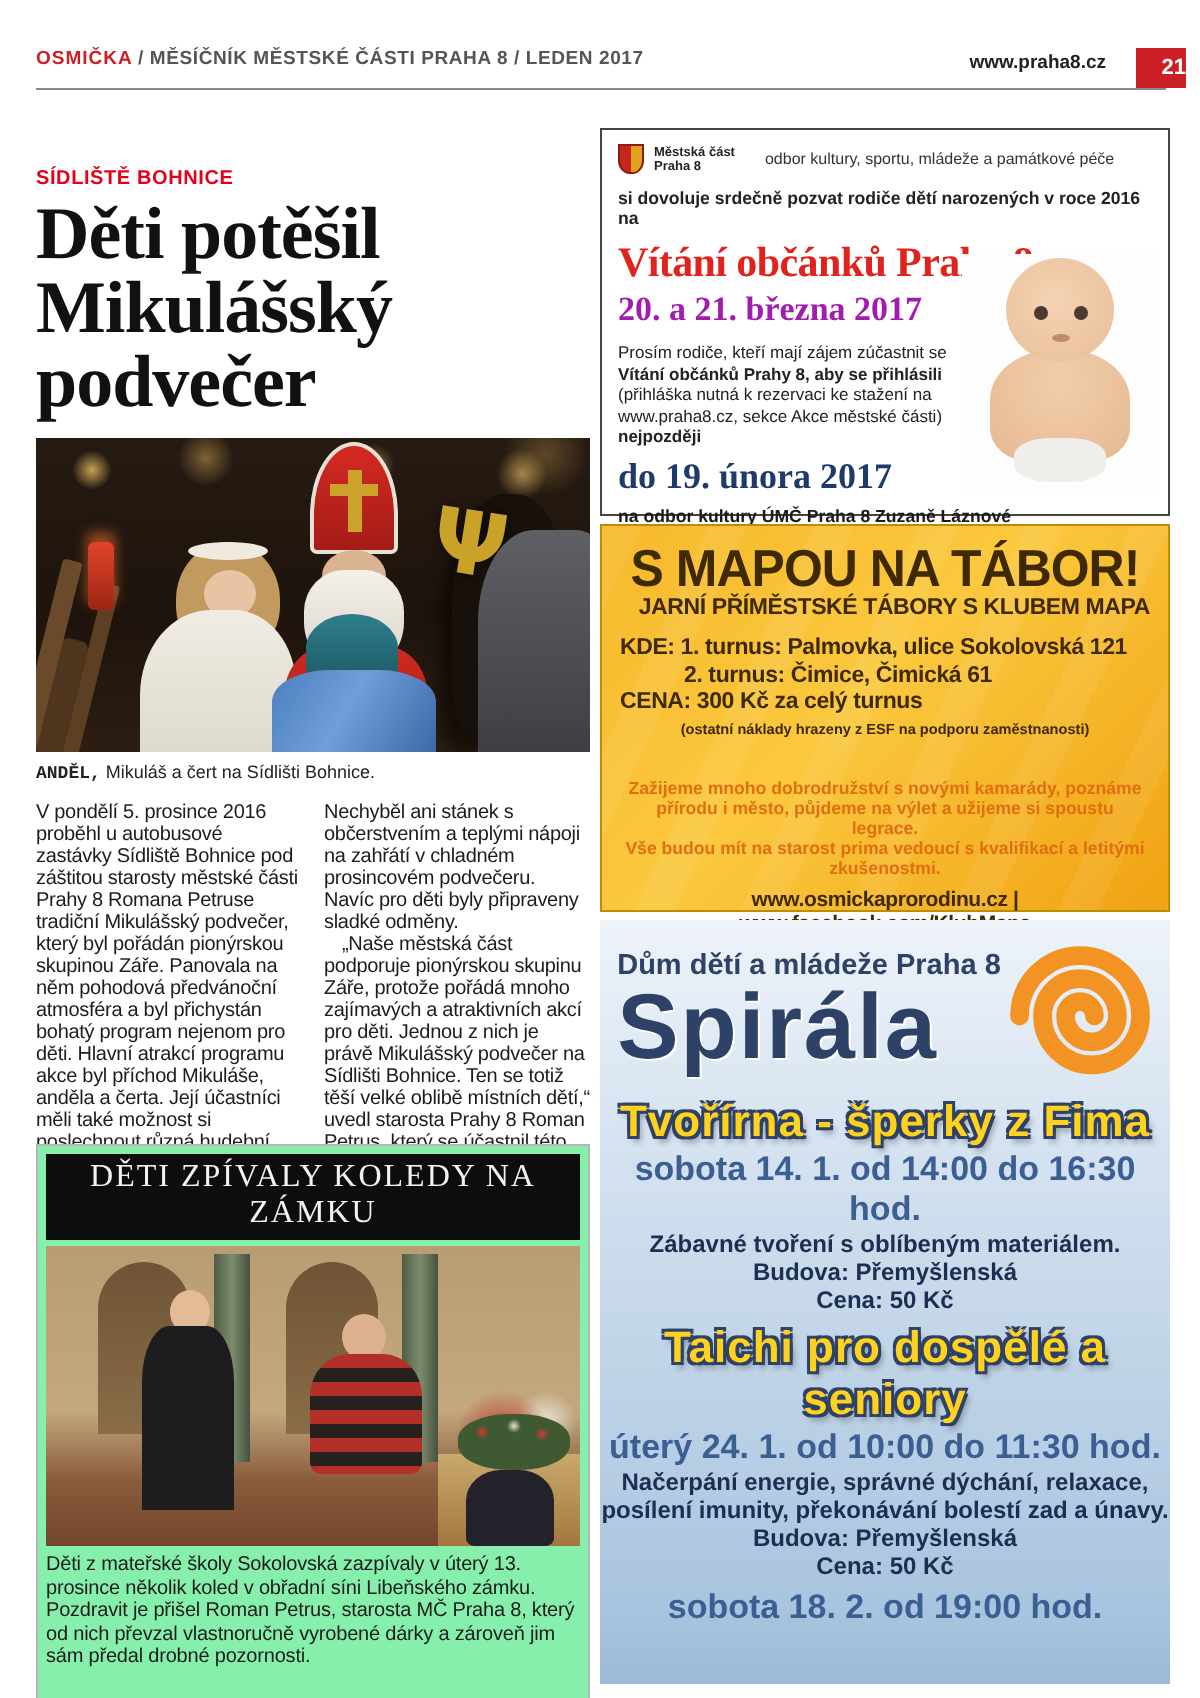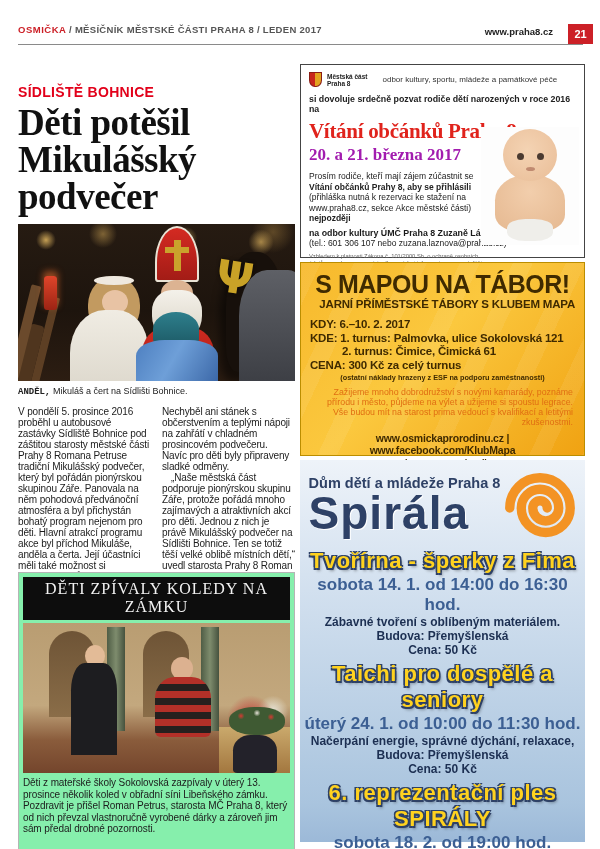--- a/index.html
+++ b/index.html
@@ -9,24 +9,24 @@
     background:#ffffff; overflow:hidden;
     font-family:"Liberation Sans", sans-serif; color:#1a1a1a;
   }
   
   .header { position:absolute; left:18px; top:24px; width:565px; height:21px;
             border-bottom:1px solid #8a8a8a; font-size:9.5px; color:#4a4a4a; }
   .header .masthead { color:#cc2027; font-weight:bold; letter-spacing:.5px; }
   .header .sub { font-weight:bold; color:#555; letter-spacing:.3px; }
   .header .site { position:absolute; right:30px; top:2px; font-weight:bold; color:#222; }
   .pageno { position:absolute; right:-10px; top:0; width:25px; height:20px; background:#cc2027;
-            color:#fff; font-weight:bold; font-size:11px; text-align:center; line-height:20px; }
+            color:#fff; font-weight:bold; font-size:11px; text-align:right; line-height:20px; }
   
   .article { position:absolute; left:18px; top:84px; width:277px; }
-  .kicker { color:#e2001a; font-weight:bold; font-size:14px; letter-spacing:.3px; }
+  .kicker { color:#e2001a; font-weight:bold; font-size:10px; letter-spacing:.3px; }
   .headline { font-family:"Liberation Serif", serif; font-weight:bold; font-size:37px;
               line-height:1.0; margin-top:4px; letter-spacing:-0.5px; color:#111; }
   .photo1 { position:relative; margin-top:9px; width:277px; height:157px; overflow:hidden;
     background:
       radial-gradient(circle 14px at 28px 16px, rgba(226,183,96,.85), rgba(0,0,0,0) 70%),
       radial-gradient(circle 20px at 85px 10px, rgba(198,158,82,.55), rgba(0,0,0,0) 70%),
       radial-gradient(circle 16px at 168px 14px, rgba(224,190,104,.6), rgba(0,0,0,0) 70%),
       radial-gradient(circle 18px at 243px 18px, rgba(214,173,92,.7), rgba(0,0,0,0) 70%),
       radial-gradient(circle 30px at 255px 8px, rgba(180,140,70,.4), rgba(0,0,0,0) 70%),
       linear-gradient(180deg,#261b12 0%,#1d140d 55%,#2c1d12 100%);
@@ -129,21 +129,21 @@
   
   .ad-mapa { top:262px; height:194px; border:1px solid #bb8d00; color:#3f2a00; padding:6px 9px; text-align:center;
     background:
       repeating-linear-gradient(115deg, rgba(255,255,255,.07) 0 18px, rgba(0,0,0,0) 18px 48px),
       linear-gradient(135deg,#f7b92c 0%,#fbc83e 45%,#f0a212 100%); }
   .m-title { font-weight:bold; font-size:26px; letter-spacing:-0.5px; transform:scaleX(.96); }
   .m-sub { font-weight:bold; font-size:11.5px; margin-top:-2px; letter-spacing:-0.2px;text-align:right; }
   .m-facts { text-align:left; margin-top:8px; font-weight:bold; font-size:11.5px; line-height:13.5px; letter-spacing:-0.2px; }
   .m-kde2 { padding-left:32px; }
   .m-note { font-size:7.3px; font-weight:bold; margin-top:1px; }
-  .m-promo { color:#e06e12; font-weight:normal; font-size:8.8px; line-height:10px; margin-top:5px; text-align:right; padding:0 2px; }
+  .m-promo { color:#e06e12; font-weight:bold; font-size:8.8px; line-height:10px; margin-top:20px; text-align:center; padding:0 2px; }
   .m-web { font-weight:bold; font-size:10.5px; margin-top:5px; letter-spacing:-0.2px; }
   .m-tel { font-weight:bold; font-size:9px; margin-top:2px; letter-spacing:-0.2px; }
   .m-bottom { display:flex; justify-content:space-between; align-items:center; margin-top:2px; text-align:left; }
   .m-emails { font-weight:bold; font-size:8.8px; line-height:11px; letter-spacing:-0.2px; }
   .eu-box { display:flex; gap:3px; align-items:center; background:#fff; border:1px solid #999; padding:2px 3px; }
   .eu-flag { width:17px; height:12px; background:#123a8f; color:#ffd21f; font-size:7px; line-height:12px; text-align:center; }
   .eu-lines { font-size:4.2px; color:#333; line-height:5px; }
   
   .ad-spirala { top:460px; height:382px; text-align:center; color:#2e4166; padding-top:6px;
     background:linear-gradient(180deg,#eef3f9 0%,#d5e2f0 30%,#a9c4de 90%,#9cb9d8 100%); }
@@ -233,38 +233,38 @@
       <div class="v-org">
         <div>Městská část</div>
         <div>Praha 8</div>
       </div>
       <div class="v-dept">odbor kultury, sportu, mládeže a památkové péče</div>
     </div>
     <div class="v-intro">si dovoluje srdečně pozvat rodiče dětí narozených v roce 2016 na</div>
     <div class="v-title">Vítání občánků Prahy 8</div>
     <div class="v-dates">20. a 21. března 2017</div>
     <div class="v-body"><span>Prosím rodiče, kteří mají zájem zúčastnit se </span><b>Vítání občánků Prahy 8, aby se přihlásili</b><span> (přihláška nutná k rezervaci ke stažení na www.praha8.cz, sekce Akce městské části) </span><b>nejpozději</b></div>
+    <div class="v-deadline">do 19. února 2017</div>
     <div class="v-contact-b">na odbor kultury ÚMČ Praha 8 Zuzaně Láznové</div>
     <div class="v-contact">(tel.: 601 306 107 nebo zuzana.laznova@praha8.cz)</div>
     <div class="v-fine">Vzhledem k platnosti Zákona č. 101/2000 Sb. o ochraně osobních údajů, nemohou pracovníci odboru získat informaci o narození dítěte.</div>
     <div class="baby">
       <div class="baby-body"></div>
       <div class="baby-diaper"></div>
       <div class="baby-head"></div>
       <div class="baby-eye be1"></div>
       <div class="baby-eye be2"></div>
       <div class="baby-mouth"></div>
     </div>
   </div>
 
   <div class="ad ad-mapa">
     <div class="m-title">S MAPOU NA TÁBOR!</div>
     <div class="m-sub">JARNÍ PŘÍMĚSTSKÉ TÁBORY S KLUBEM MAPA</div>
     <div class="m-facts">
-      <div>KDY: 6.–10. 2. 2017</div>
       <div>KDE: 1. turnus: Palmovka, ulice Sokolovská 121</div>
       <div class="m-kde2">2. turnus: Čimice, Čimická 61</div>
       <div>CENA: 300 Kč za celý turnus</div>
     </div>
     <div class="m-note">(ostatní náklady hrazeny z ESF na podporu zaměstnanosti)</div>
     <div class="m-promo">
       <div>Zažijeme mnoho dobrodružství s novými kamarády, poznáme přírodu i město, půjdeme na výlet a užijeme si spoustu legrace.</div>
       <div>Vše budou mít na starost prima vedoucí s kvalifikací a letitými zkušenostmi.</div>
     </div>
     <div class="m-web">www.osmickaprorodinu.cz | www.facebook.com/KlubMapa</div>
@@ -299,24 +299,24 @@
       <div class="s-event-title">Tvořírna - šperky z Fima</div>
       <div class="s-time">sobota 14. 1. od 14:00 do 16:30 hod.</div>
       <div class="s-desc">Zábavné tvoření s oblíbeným materiálem.</div>
       <div class="s-desc">Budova: Přemyšlenská</div>
       <div class="s-desc">Cena: 50 Kč</div>
     </div>
     <div class="s-block">
       <div class="s-event-title">Taichi pro dospělé a seniory</div>
       <div class="s-time">úterý 24. 1. od 10:00 do 11:30 hod.</div>
       <div class="s-desc">Načerpání energie, správné dýchání, relaxace,</div>
+      <div class="s-desc">posílení imunity, překonávání bolestí zad a únavy.</div>
       <div class="s-desc">Budova: Přemyšlenská</div>
       <div class="s-desc">Cena: 50 Kč</div>
     </div>
     <div class="s-block">
-      <div class="s-event-title">6. reprezentační ples SPIRÁLY</div>
       <div class="s-time">sobota 18. 2. od 19:00 hod.</div>
 
     </div>
 
   </div>
 
 </div>
 
 </body></html>

